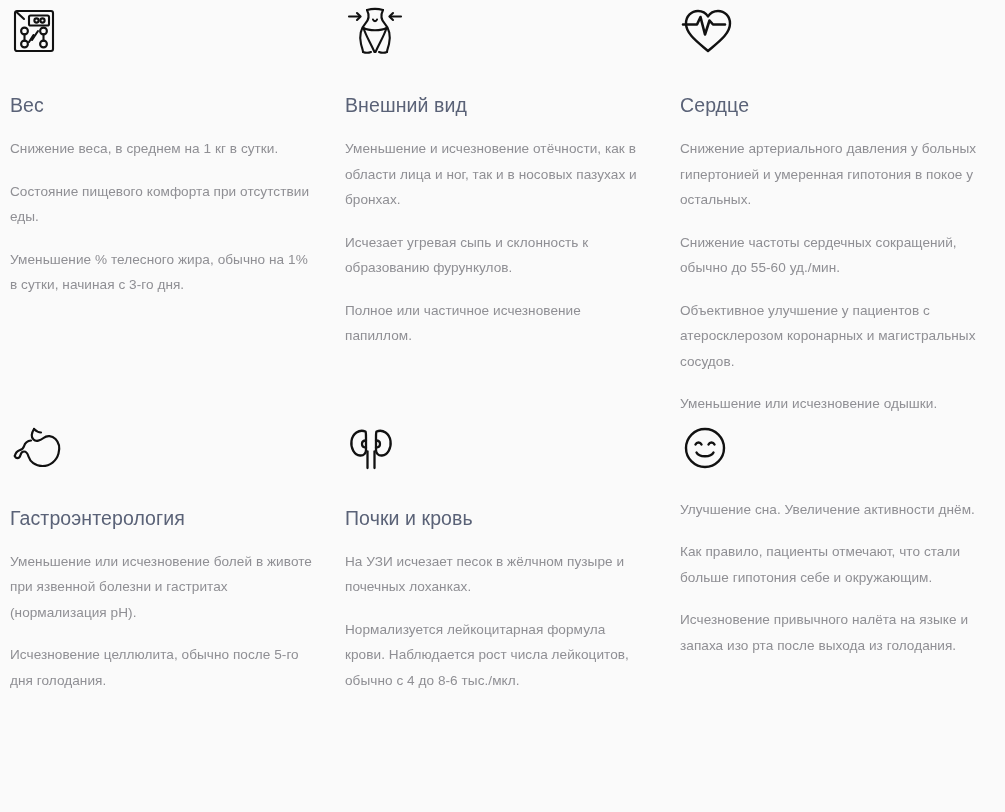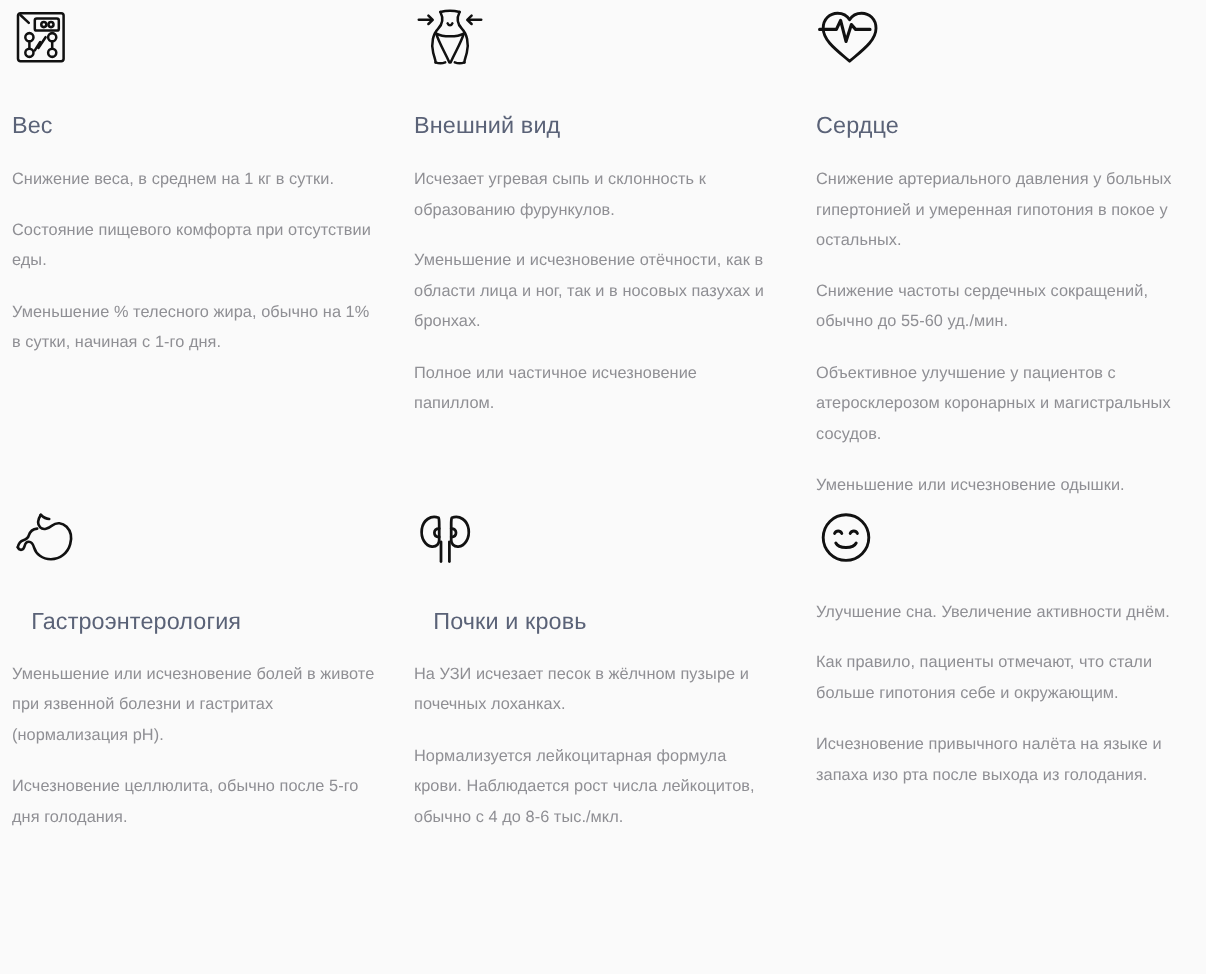--- a/index.html
+++ b/index.html
@@ -61,21 +61,21 @@
   .card-body li {
     font-size: 13.6px;
     line-height: 25.5px;
     color: #8f8f94;
     margin-top: 17px;
     letter-spacing: 0.05px;
   }
   .card-body li:first-child { margin-top: 18px; }
 
   .row2 .card-icon { padding-top: 8px; }
-  .row2 .card-title { margin-top: 26px; margin-left: 16px; }
+  .row2 .card-title { margin-top: 26px; }
 </style>
 </head>
 <body>
 
 <div class="benefits-grid">
 
   <section class="benefit-card col1 row1">
     <div class="card-icon">
       <svg width="48" height="50" viewBox="0 0 48 50" fill="none" stroke="#111" stroke-width="2.1" stroke-linecap="round" stroke-linejoin="round">
         <rect x="5" y="5" width="38" height="40" rx="2"></rect>
@@ -90,21 +90,21 @@
         <circle cx="33.5" cy="38" r="3.4"></circle>
         <line x1="33.5" y1="28.4" x2="33.5" y2="34.6"></line>
         <line x1="22" y1="34" x2="28" y2="25"></line>
         <line x1="19" y1="36" x2="23.5" y2="29"></line>
       </svg>
     </div>
     <h3 class="card-title">Вес</h3>
     <ul class="card-body">
       <li>Снижение веса, в среднем на 1 кг в сутки.</li>
       <li>Состояние пищевого комфорта при отсутствии еды.</li>
-      <li>Уменьшение % телесного жира, обычно на 1% в сутки, начиная с 1-го дня.</li>
+      <li>Уменьшение % телесного жира, обычно на 1% в сутки, начиная с 3-го дня.</li>
     </ul>
   </section>
 
   <section class="benefit-card col2 row1">
     <div class="card-icon">
       <svg width="60" height="52" viewBox="0 0 60 52" fill="none" stroke="#111" stroke-width="2.1" stroke-linecap="round" stroke-linejoin="round">
         <path d="M22 4 C25 10 24 14 20 18 C16 22 14 30 16 38 C17 42 18 44 18 46"></path>
         <path d="M38 4 C35 10 36 14 40 18 C44 22 46 30 44 38 C43 42 42 44 42 46"></path>
         <path d="M22 4 C27 2.6 33 2.6 38 4"></path>
         <path d="M18 46 C20.5 47 23.5 47 26 46"></path>
@@ -114,22 +114,22 @@
         <path d="M41.5 22 C39 30 35 36 30.5 46"></path>
         <path d="M28 13.5 C28.8 15.6 31.2 15.6 32 13.5"></path>
         <line x1="4" y1="10.5" x2="14" y2="10.5"></line>
         <path d="M12 7 L15.6 10.5 L12 14"></path>
         <line x1="56" y1="10.5" x2="46" y2="10.5"></line>
         <path d="M48 7 L44.4 10.5 L48 14"></path>
       </svg>
     </div>
     <h3 class="card-title">Внешний вид</h3>
     <ul class="card-body">
+      <li>Уменьшение и исчезновение отёчности, как в области лица и ног, так и в носовых пазухах и бронхах.</li>
       <li>Исчезает угревая сыпь и склонность к образованию фурункулов.</li>
-      <li>Уменьшение и исчезновение отёчности, как в области лица и ног, так и в носовых пазухах и бронхах.</li>
       <li>Полное или частичное исчезновение папиллом.</li>
     </ul>
   </section>
 
   <section class="benefit-card col3 row1">
     <div class="card-icon">
       <svg width="56" height="52" viewBox="0 0 56 52" fill="none" stroke="#111" stroke-width="2.4" stroke-linecap="round" stroke-linejoin="round">
         <path d="M6 17.5 C6 10 11.5 5 18 5 C22.5 5 26 7.2 28 10.5 C30 7.2 33.5 5 38 5 C44.5 5 50 10 50 17.5 C50 28 38.5 36 28 45 C17.5 36 6 28 6 17.5 Z"></path>
         <path d="M3 18.5 L17 18.5 L20.5 11 L25 28.5 L29.5 14.5 L33 18.5 L45 18.5" stroke-width="2.6"></path>
       </svg>

